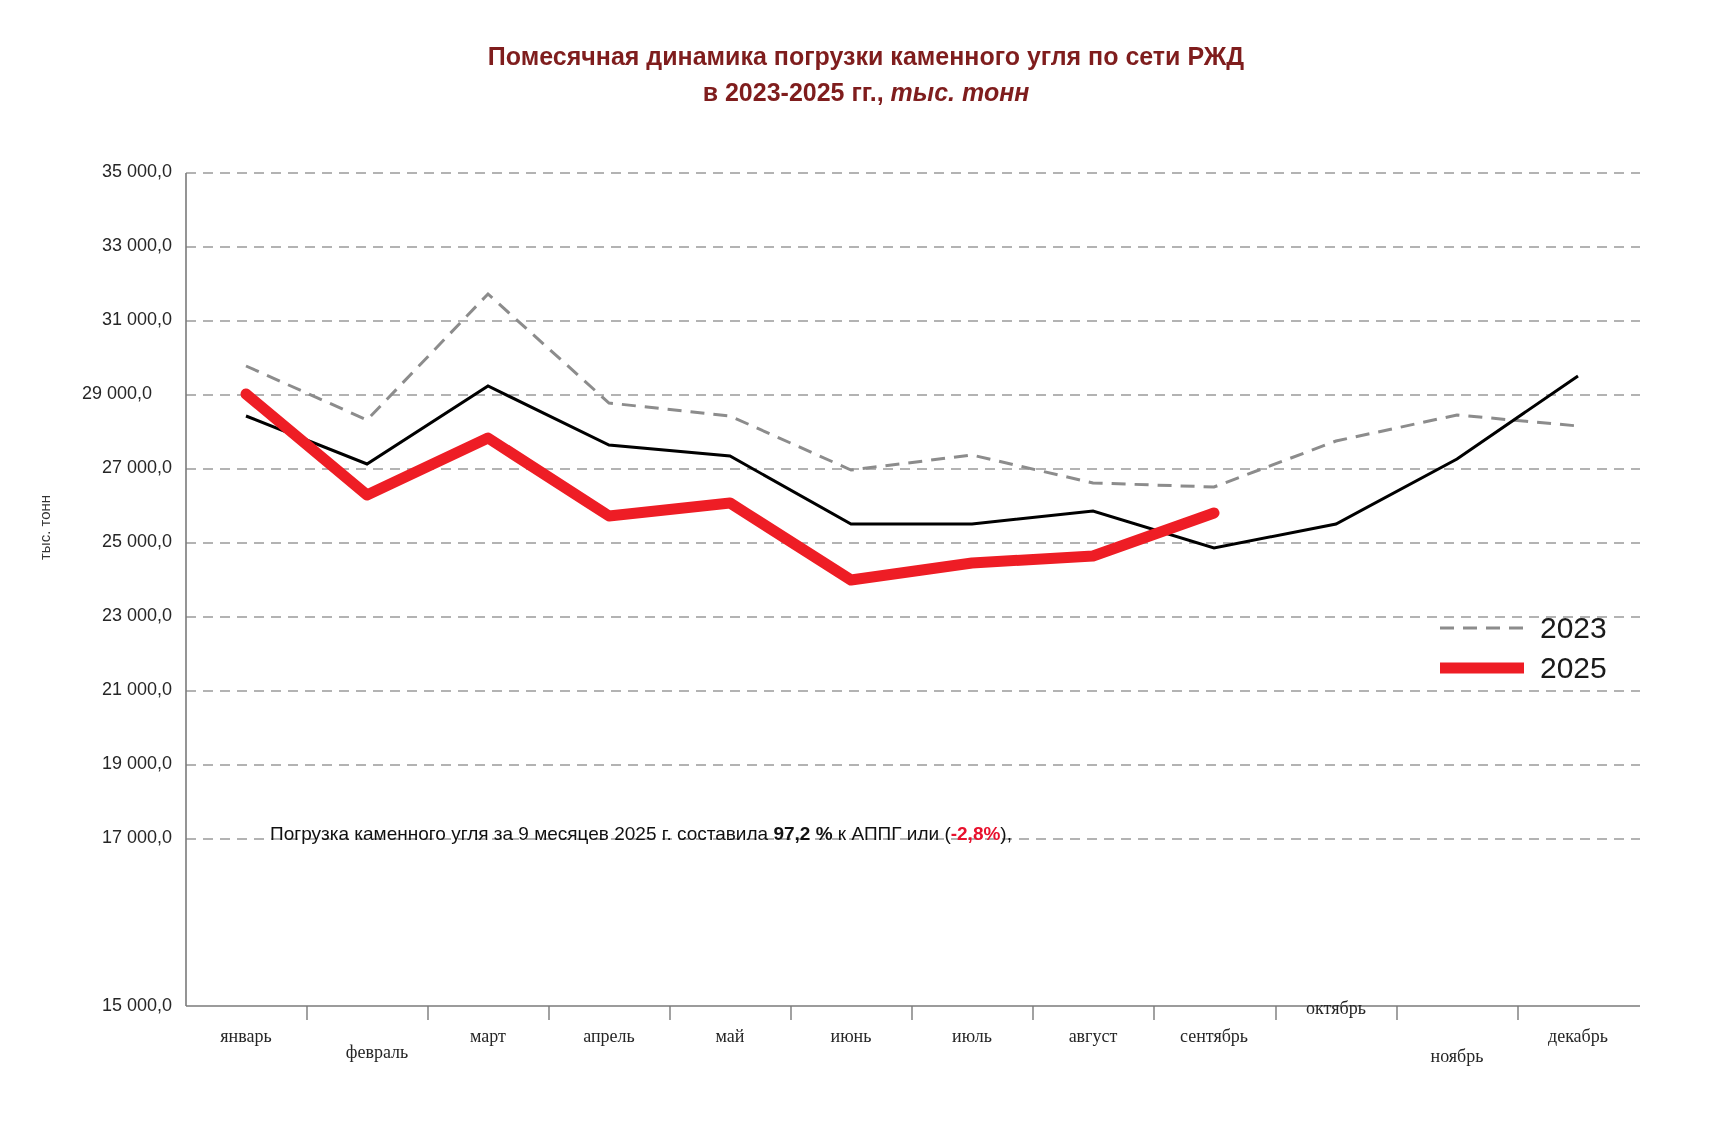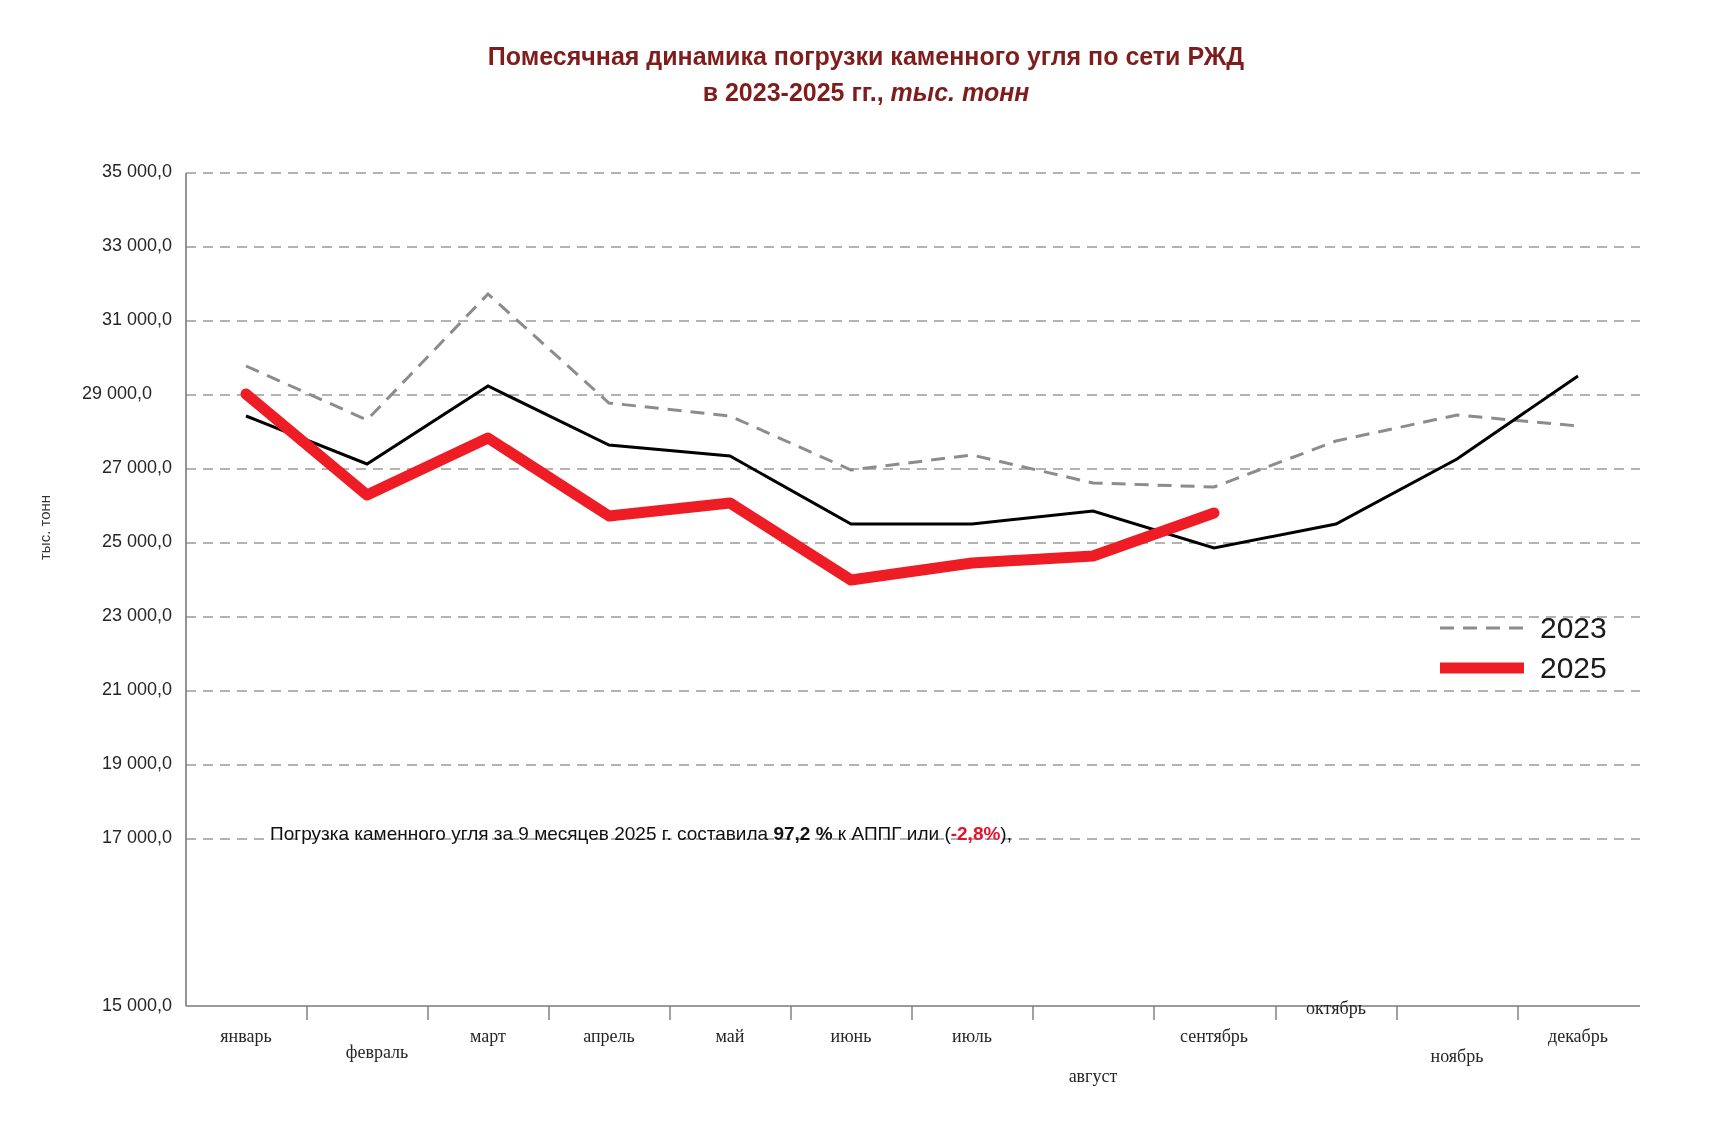--- a/index.html
+++ b/index.html
@@ -167,21 +167,21 @@
   <div class="ytick" style="left:62px; top:827px;">17 000,0</div>
   <div class="ytick" style="left:62px; top:995px;">15 000,0</div>
 
   <div class="xtick" style="left:166px; top:1026px;">январь</div>
   <div class="xtick" style="left:297px; top:1026px;margin-top:16px;">февраль</div>
   <div class="xtick" style="left:408px; top:1026px;">март</div>
   <div class="xtick" style="left:529px; top:1026px;">апрель</div>
   <div class="xtick" style="left:650px; top:1026px;">май</div>
   <div class="xtick" style="left:771px; top:1026px;">июнь</div>
   <div class="xtick" style="left:892px; top:1026px;">июль</div>
-  <div class="xtick" style="left:1013px; top:1026px;margin-top:40px;">август</div>
+  <div class="xtick" style="left:1013px; top:1026px;">август</div>
   <div class="xtick" style="left:1134px; top:1026px;">сентябрь</div>
   <div class="xtick" style="left:1256px; top:998px;">октябрь</div>
   <div class="xtick" style="left:1377px; top:1026px;margin-top:20px;">ноябрь</div>
   <div class="xtick" style="left:1498px; top:1026px;">декабрь</div>
 
   <div class="legend">
     <div class="legend-row">
       <span class="legend-swatch">
         <svg width="84" height="18">
             <line x1="0" y1="9" x2="84" y2="9" stroke="#8c8c8c" stroke-width="3" stroke-dasharray="14,9"></line>

